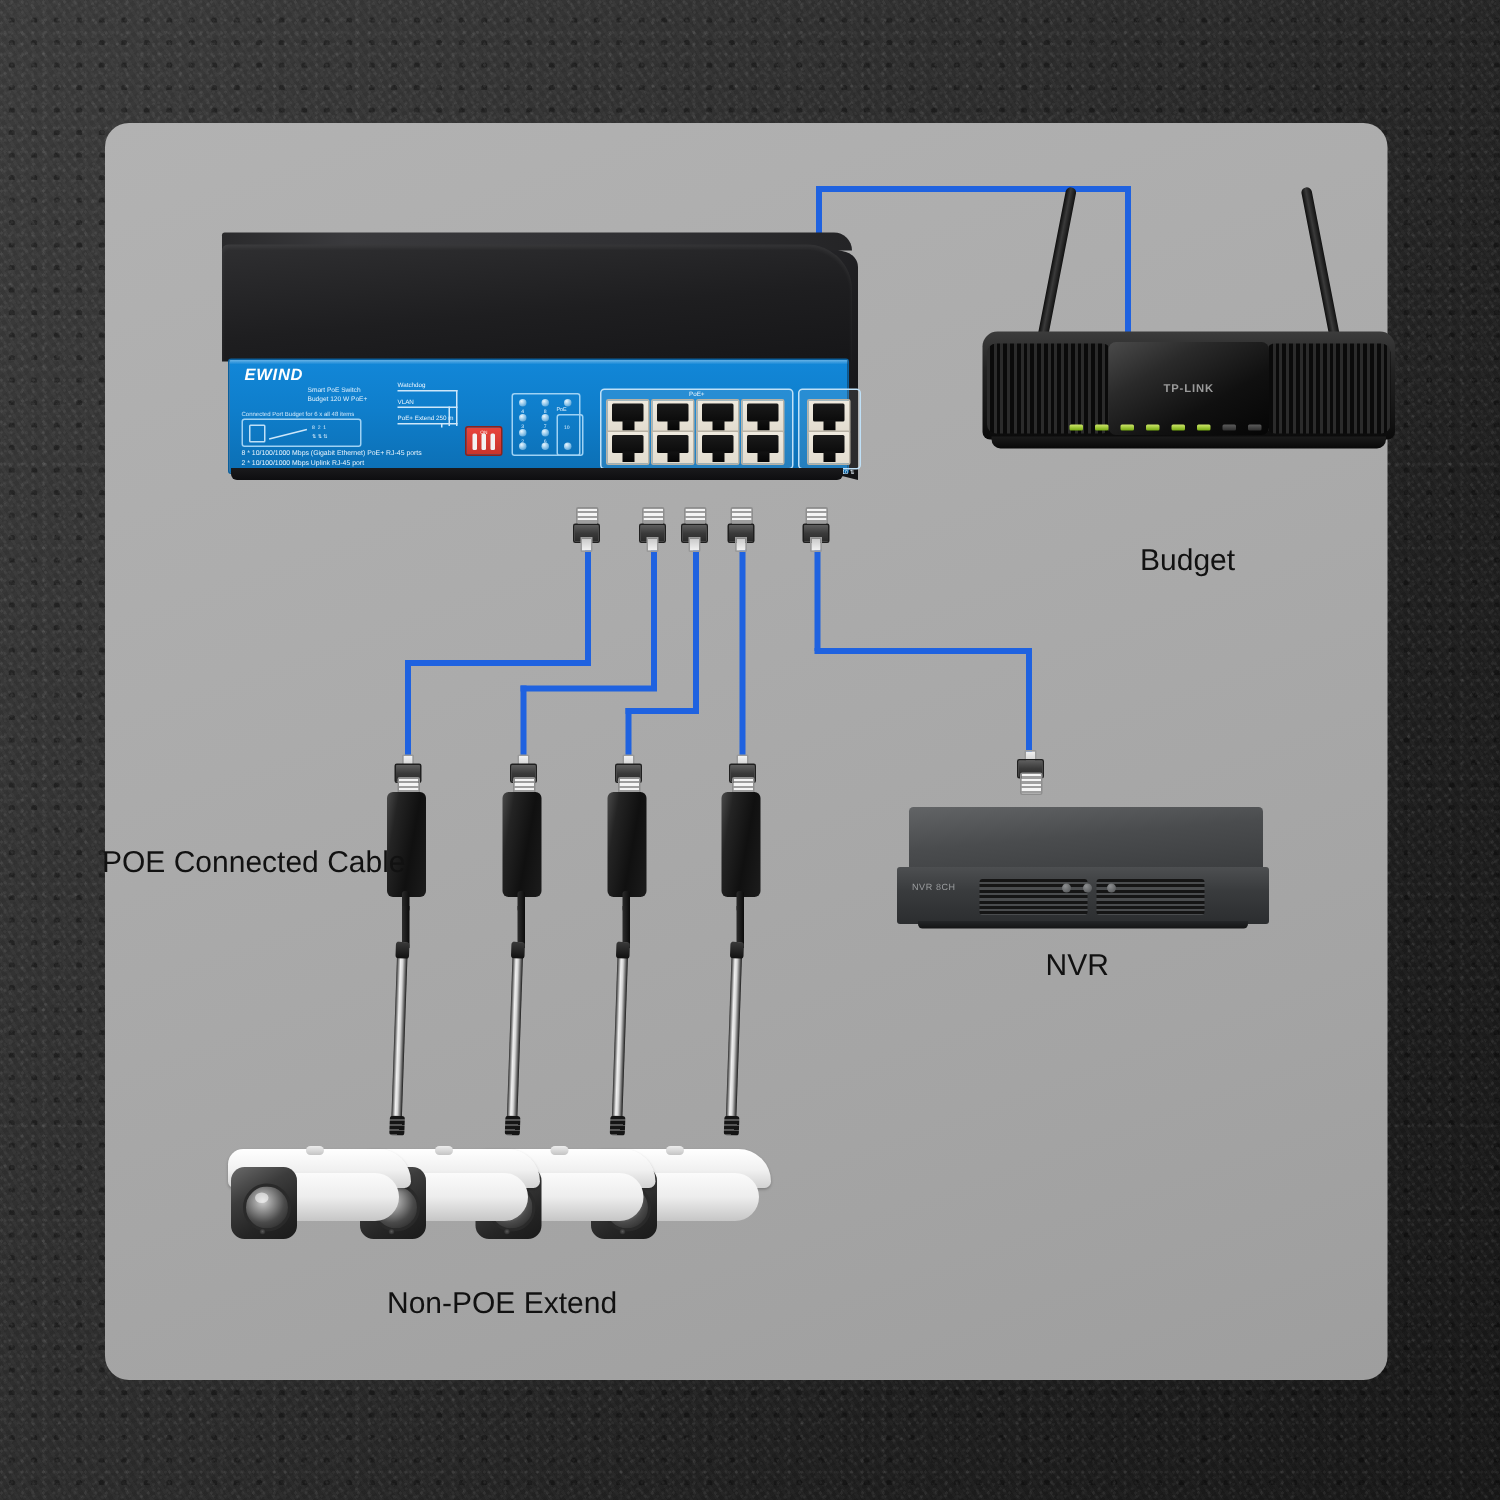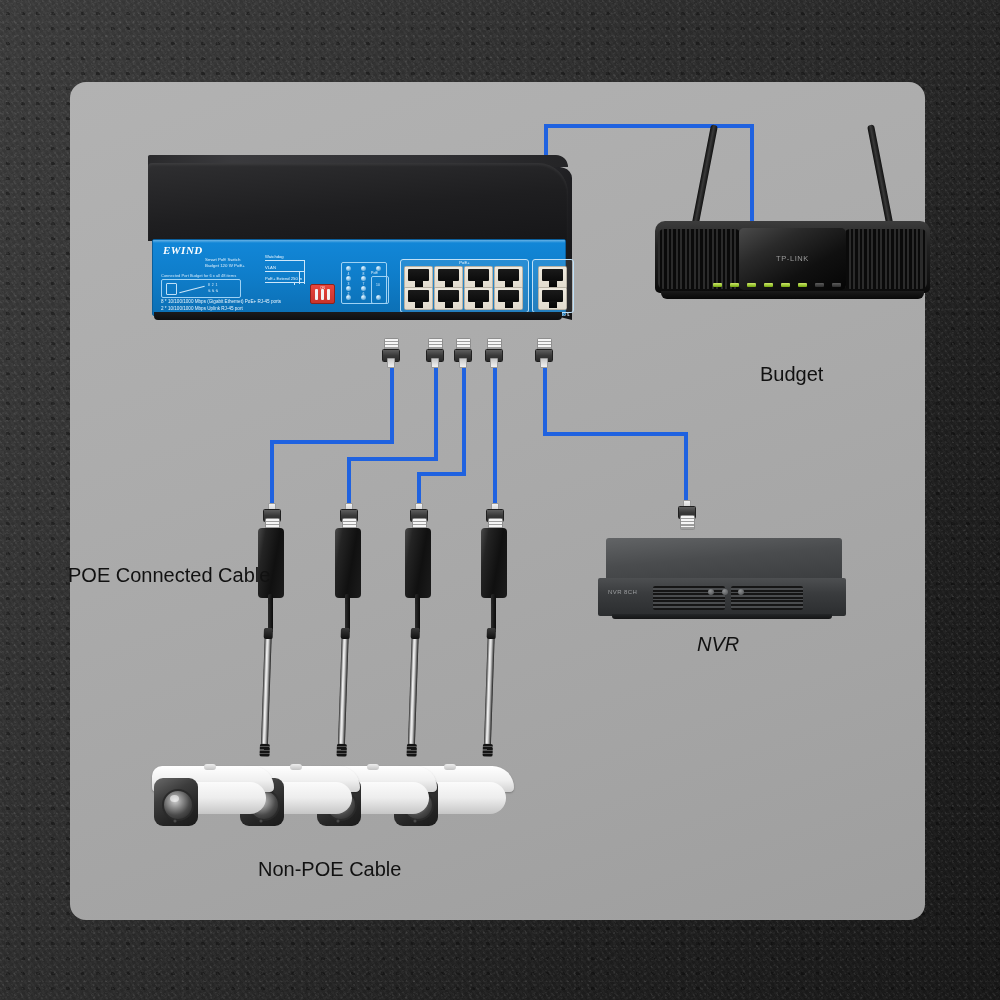--- a/index.html
+++ b/index.html
@@ -71,21 +71,21 @@
   }
   .sw-side{
     position:absolute;left:404px;top:10px;width:20px;height:150px;
     background:linear-gradient(110deg,#242427,#121214);
     transform:skewY(14deg);transform-origin:left top;border-radius:0 8px 0 0;
   }
 
   .brand{
     position:absolute;left:10px;top:4px;color:#fff;font-size:11px;
     font-weight:bold;letter-spacing:0.5px;font-style:italic;
-    font-family:Liberation Serif, serif;
+    font-family:Liberation Sans, sans-serif;
   }
   .sub1{position:absolute;left:52px;top:17px;color:#dff0fd;font-size:4.4px;white-space:nowrap;}
   .sub2{position:absolute;left:52px;top:23px;color:#dff0fd;font-size:4.4px;white-space:nowrap;}
   .budget-cap{position:absolute;left:8px;top:33px;color:#cfe8fb;font-size:4px;white-space:nowrap;}
   .budget-box{
     position:absolute;left:8px;top:39px;width:78px;height:17px;
     border:0.8px solid #9fd2f4;border-radius:2px;
   }
   .spec1{position:absolute;left:8px;top:59px;color:#e8f4fd;font-size:4.6px;white-space:nowrap;}
   .spec2{position:absolute;left:8px;top:66px;color:#e8f4fd;font-size:4.6px;white-space:nowrap;}
@@ -189,21 +189,21 @@
   }
   .rt-vent.l{left:3px;}
   .rt-vent.r{left:189px;}
   .rt-center{
     position:absolute;left:84px;top:7px;width:107px;height:62px;
     background:linear-gradient(150deg,#4a4a4a 0%,#2a2a2a 30%,#101010 65%,#050505 100%);
     border-radius:5px;
   }
   .rt-logo{
     position:absolute;left:0;right:0;top:26px;text-align:center;
-    color:#9a9a9a;font-size:7.5px;letter-spacing:0.6px;font-weight:normal;
+    color:#9a9a9a;font-size:7.5px;letter-spacing:0.6px;font-weight:bold;
   }
   .rt-base{
     position:absolute;left:6px;top:76px;width:263px;height:8px;
     background:linear-gradient(180deg,#1b1b1b,#080808);border-radius:0 0 6px 6px;
   }
   .rtled{
     position:absolute;top:62px;width:9px;height:4px;border-radius:1px;
     background:linear-gradient(180deg,#cfe86a,#74a80f);
   }
   .rtled.dim{background:linear-gradient(180deg,#5c5c5c,#2e2e2e);}
@@ -504,21 +504,21 @@
   <div class="nvr-front">
     <div class="nvr-logo">NVR 8CH</div>
     <div class="nvr-vent l"></div>
     <div class="nvr-vent r"></div>
     <div class="nvr-btn" style="left:110px;"></div>
     <div class="nvr-btn" style="left:124px;"></div>
     <div class="nvr-btn" style="left:140px;"></div>
   </div>
   <div class="nvr-foot"></div>
 </div>
-<div class="lbl" style="left:697px;top:633px;font-style:italic;">NVR</div>
+<div class="lbl" style="left:697px;top:633px;">NVR</div>
 
 <div class="splitter" style="left:258px;top:528px;">
   <div class="sp-body"></div>
   <div class="sp-tail"></div>
 </div>
 <div class="splitter" style="left:335px;top:528px;">
   <div class="sp-body"></div>
   <div class="sp-tail"></div>
 </div>
 <div class="splitter" style="left:405px;top:528px;">
@@ -585,13 +585,13 @@
 <div class="camera" style="left:152px;top:758px;">
   <div class="cam-shield"></div>
   <div class="cam-tube"></div>
   <div class="cam-mount"></div>
   <div class="cam-head">
     <div class="cam-lens"></div>
     <div class="cam-ir"></div>
   </div>
 </div>
 
-<div class="lbl" style="left:258px;top:858px;">Non-POE Cable</div>
+<div class="lbl" style="left:258px;top:858px;">Non-POE Extend</div>
 
 </body></html>

